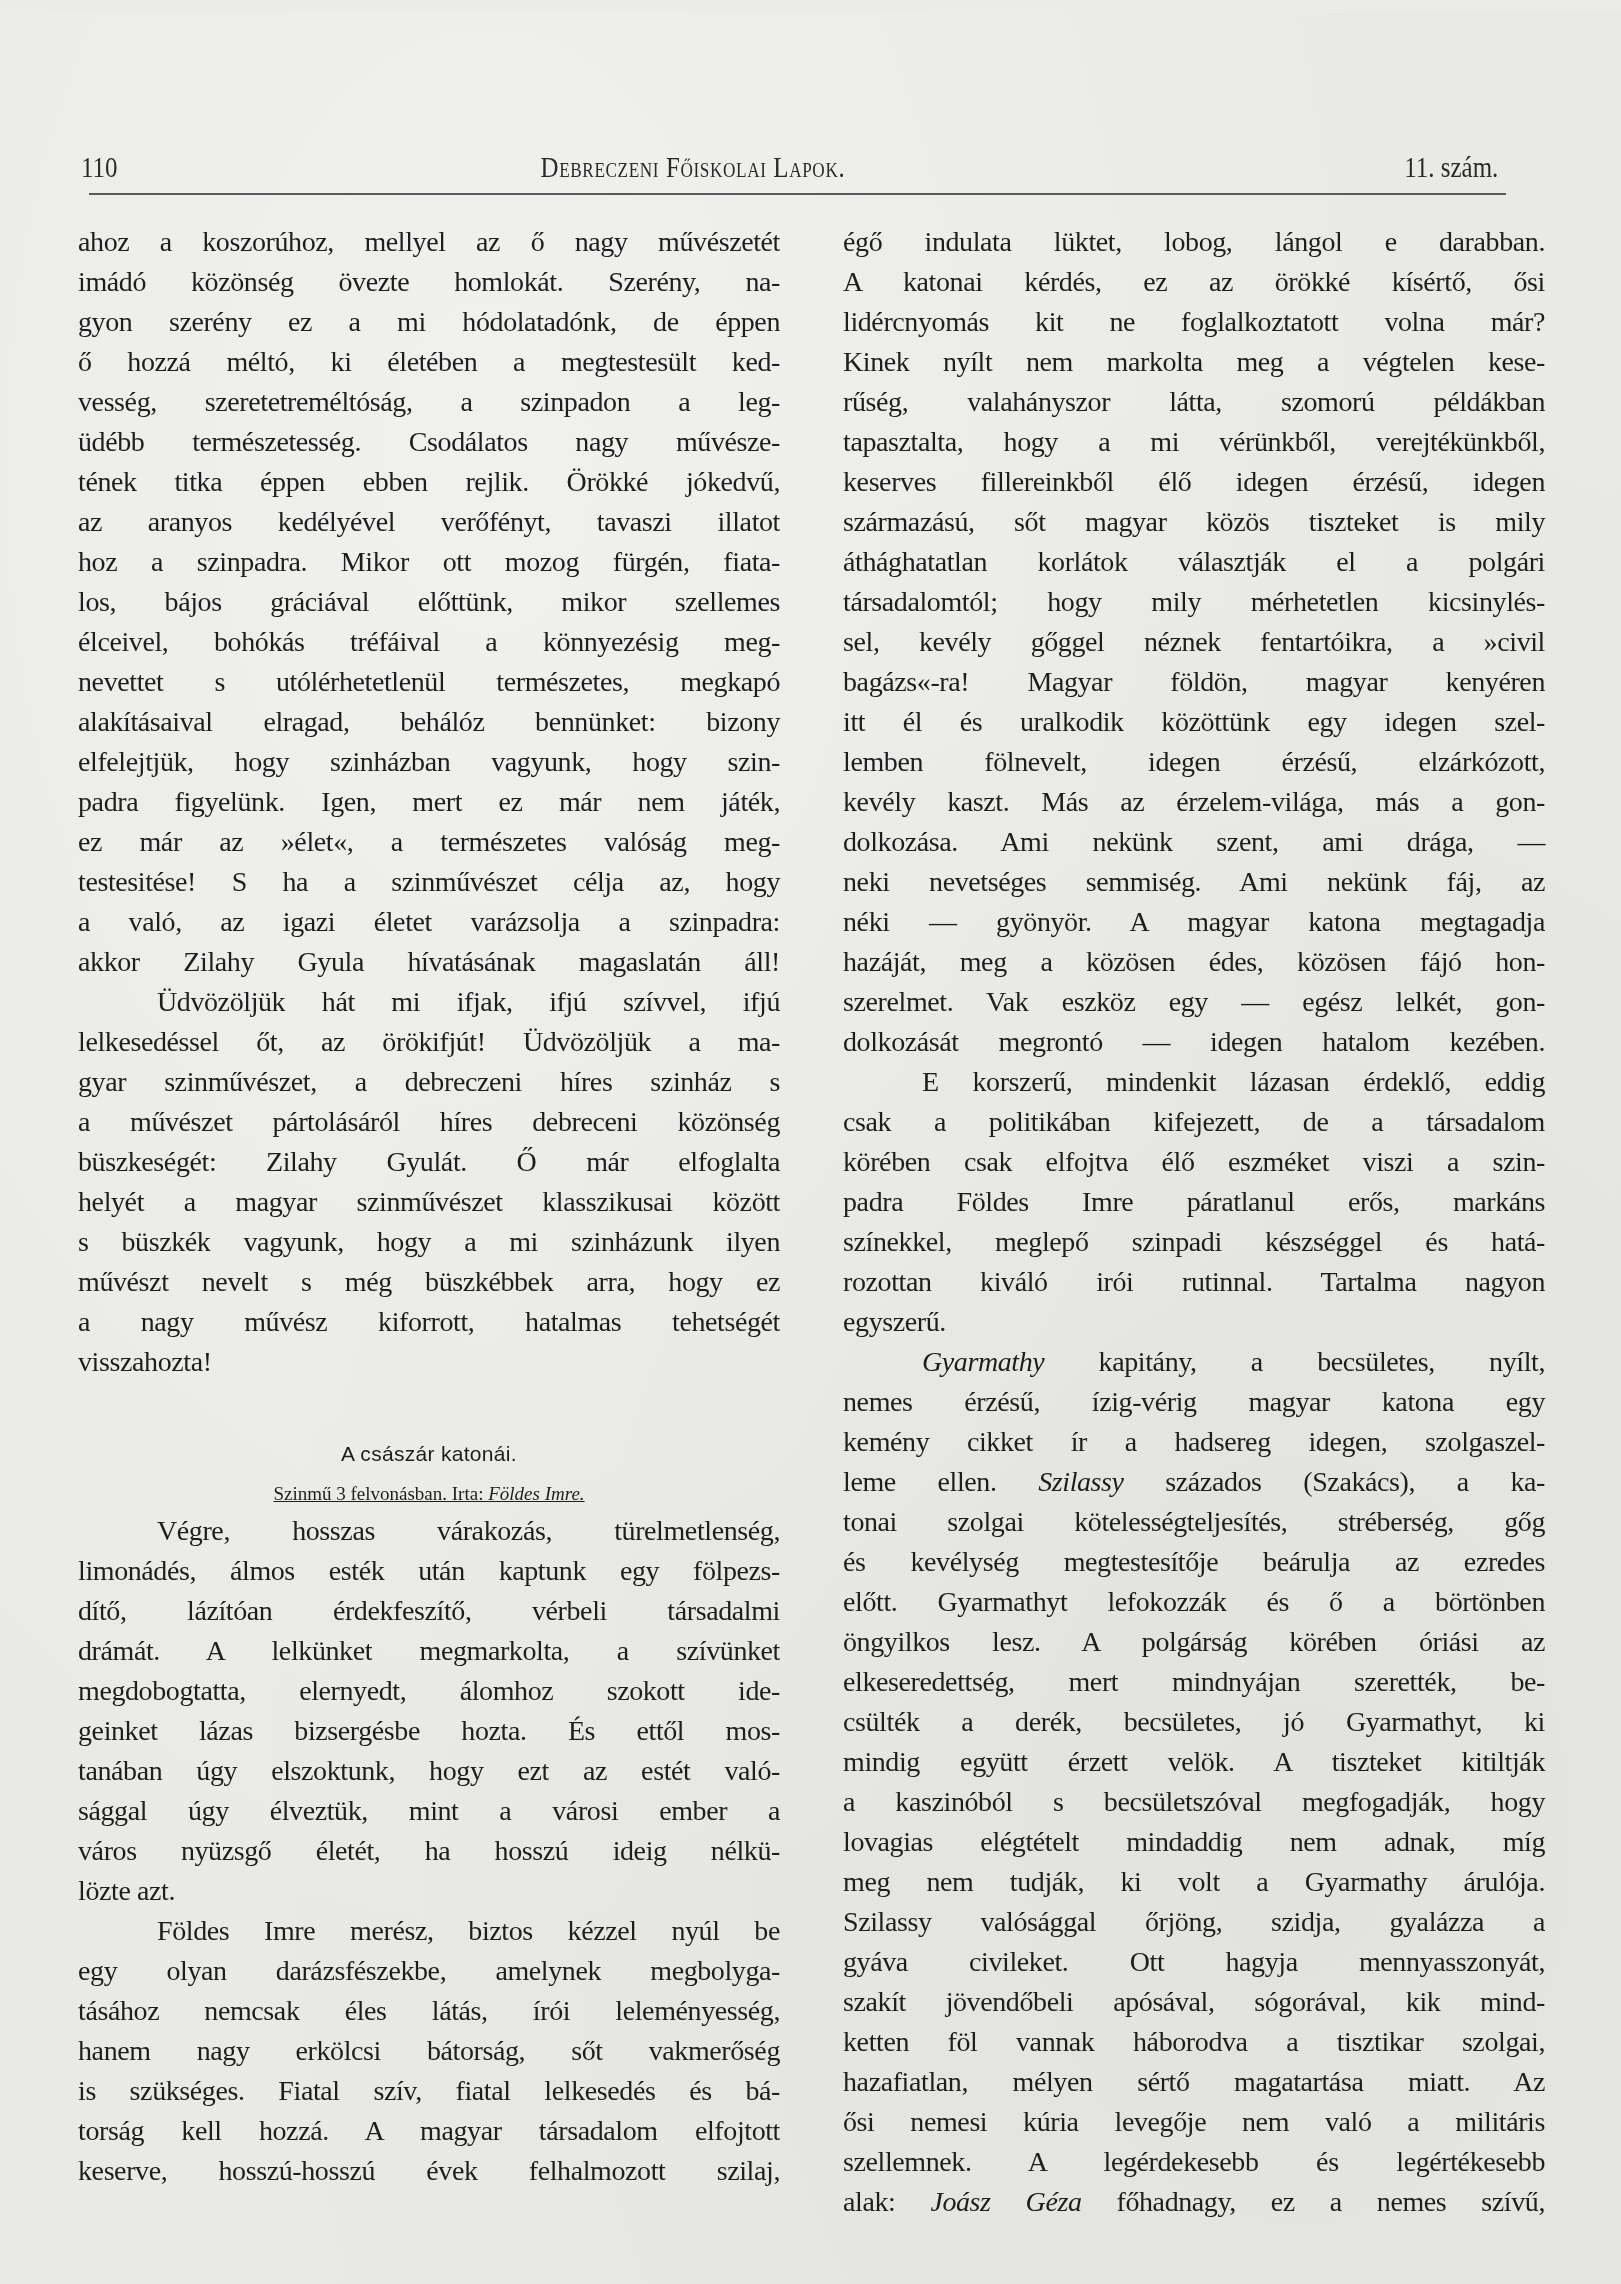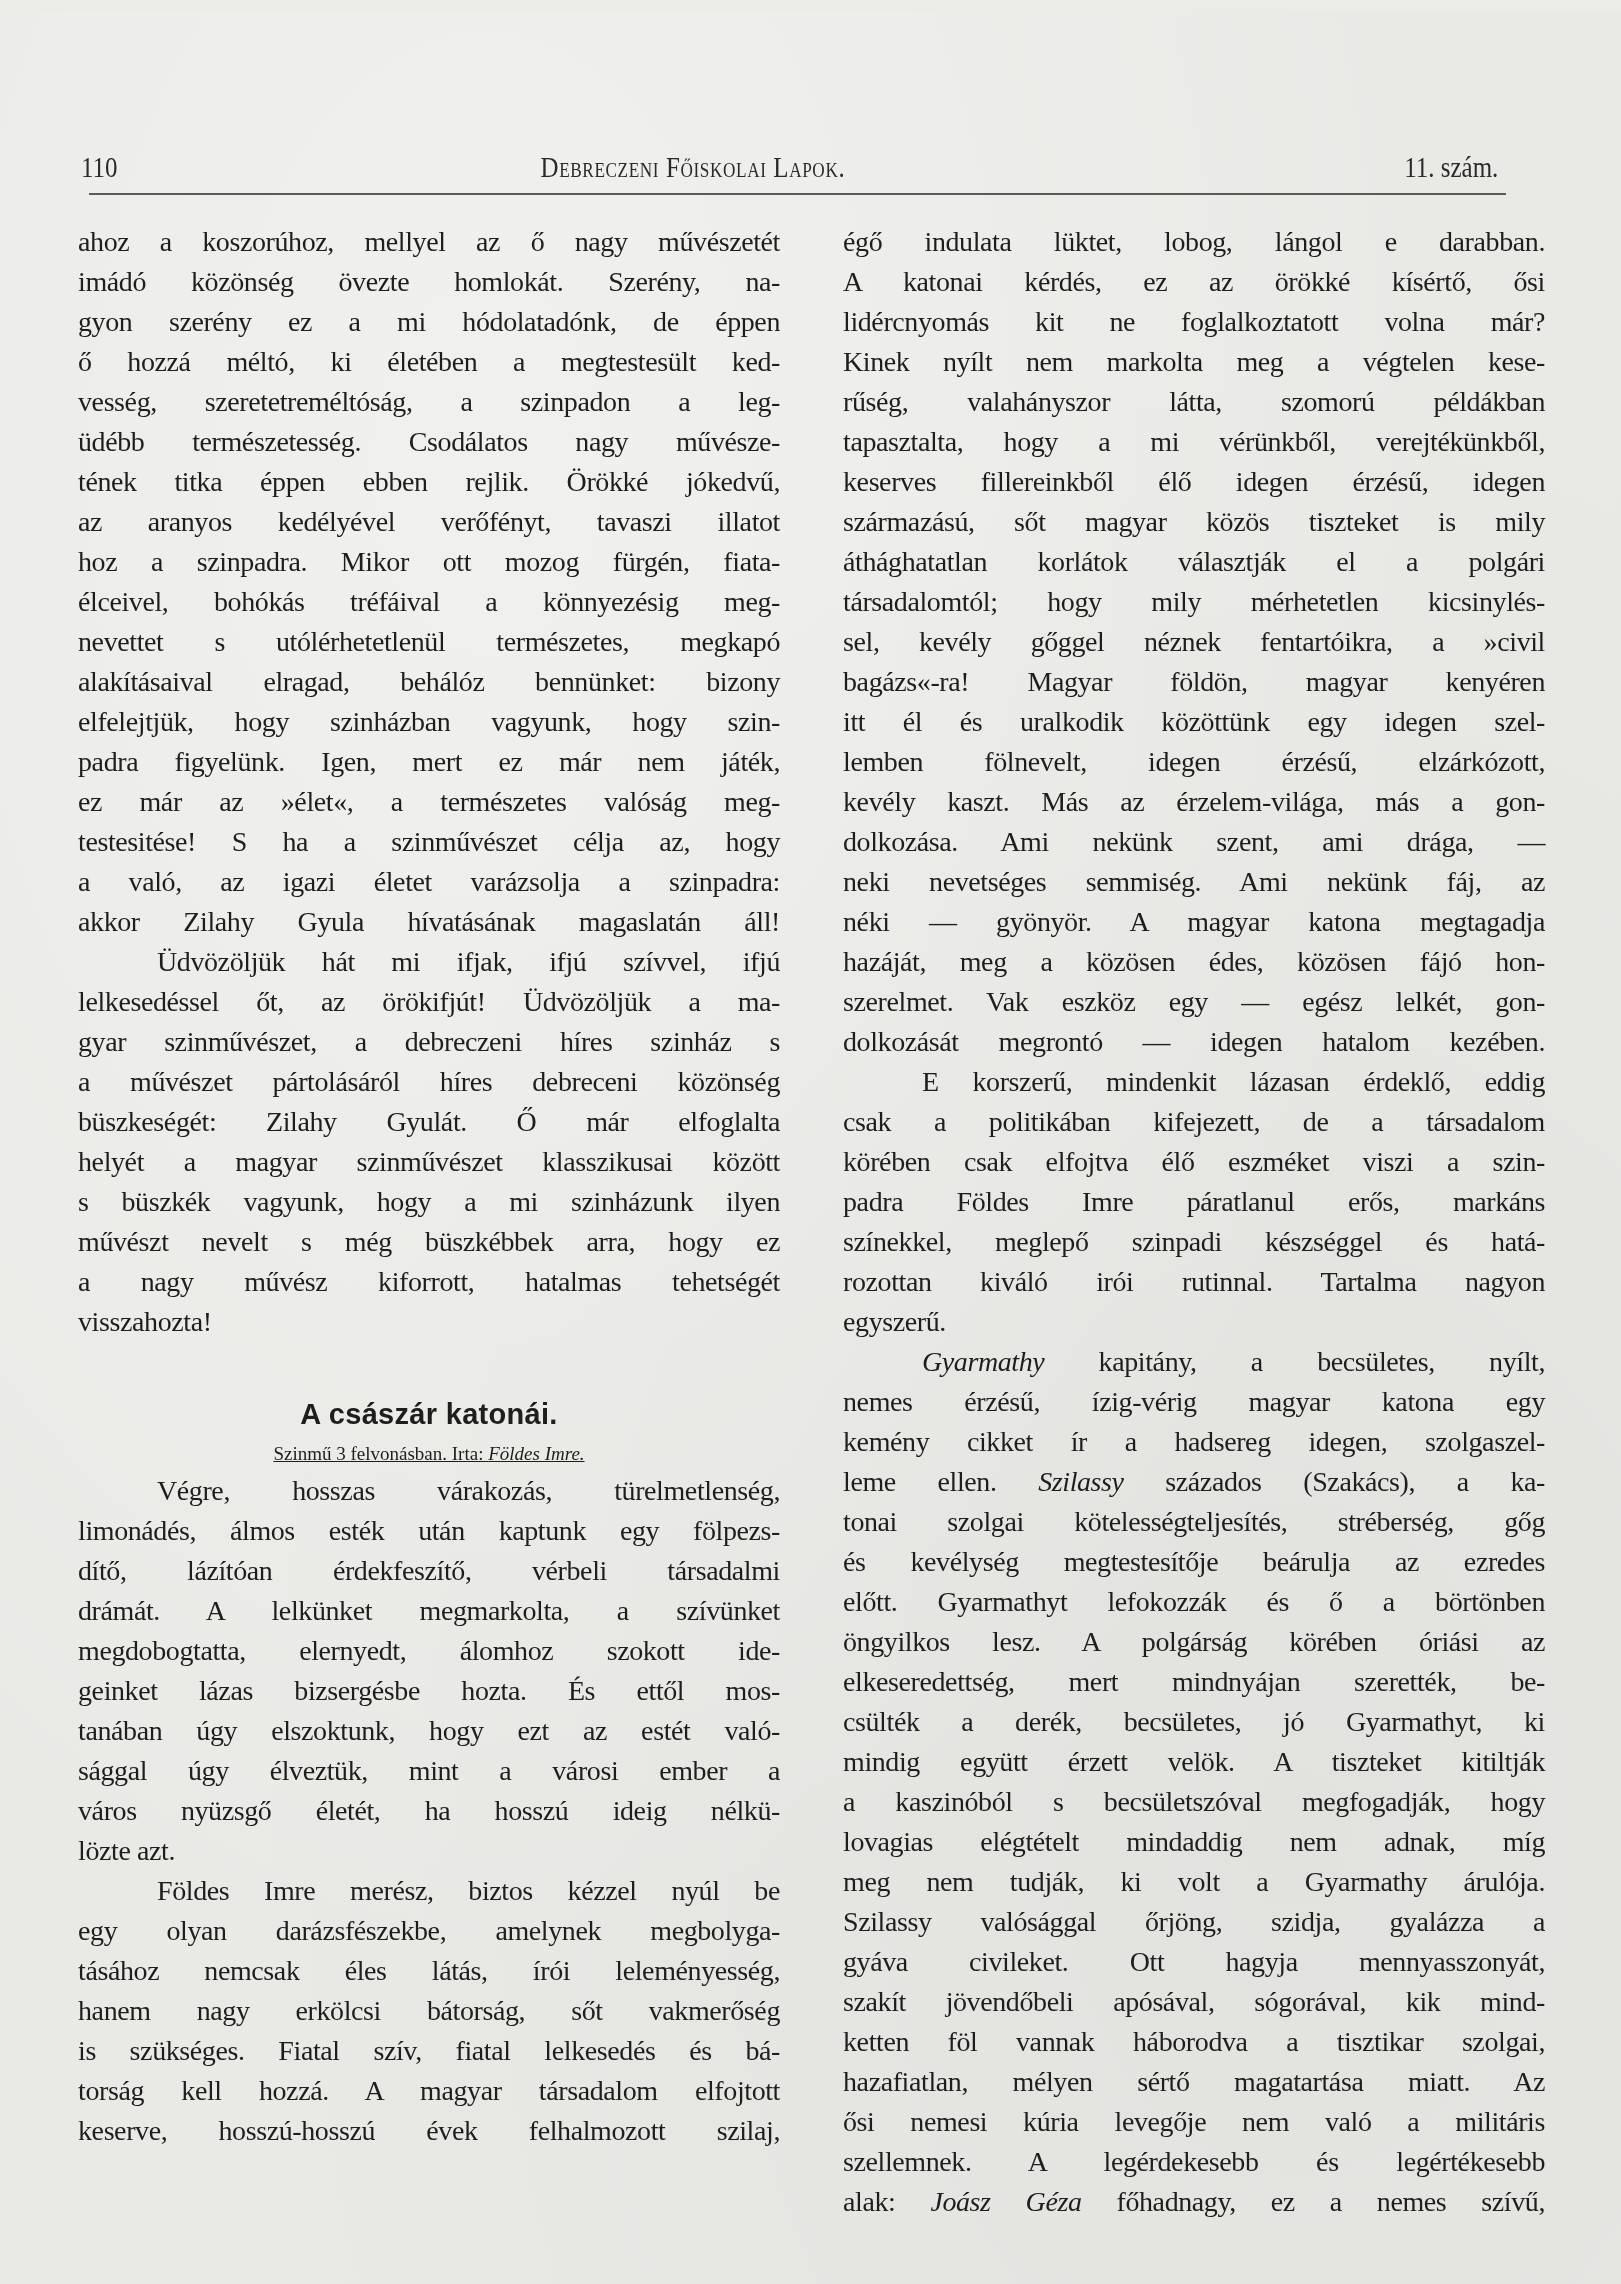--- a/index.html
+++ b/index.html
@@ -39,22 +39,22 @@
   .ln {
     display: block; height: 40px; white-space: nowrap; overflow: visible;
     text-align: justify; text-align-last: justify;
     letter-spacing: -0.4px;
   }
   .ln.last { text-align-last: left; }
   .ln.indent { padding-left: 79px; }
   .it { font-style: italic; }
   .heading {
     display: block; text-align: center; text-align-last: center;
-    font-family: "Liberation Sans", "DejaVu Sans", sans-serif; font-weight: bold;
-    font-size: 29px; height: 46px; line-height: 46px; margin-top: 49px;
+    font-family: "Liberation Sans", "DejaVu Sans", sans-serif; font-weight: normal;
+    font-size: 21px; height: 46px; line-height: 46px; margin-top: 49px;
     letter-spacing: 0.3px;
   }
   .subheading {
     display: block; text-align: center; text-align-last: center;
     font-size: 19px; height: 34px; line-height: 34px; text-decoration: underline;
   }
   .subheading .it { font-style: italic; }
 </style>
 </head>
 <body>
@@ -72,20 +72,21 @@
     <div id="lp1">
         <span class="ln">ahoz a koszorúhoz, mellyel az ő nagy művészetét</span>
         <span class="ln">imádó közönség övezte homlokát. Szerény, na-</span>
         <span class="ln">gyon szerény ez a mi hódolatadónk, de éppen</span>
         <span class="ln">ő hozzá méltó, ki életében a megtestesült ked-</span>
         <span class="ln">vesség, szeretetreméltóság, a szinpadon a leg-</span>
         <span class="ln">üdébb természetesség. Csodálatos nagy művésze-</span>
         <span class="ln">tének titka éppen ebben rejlik. Örökké jókedvű,</span>
         <span class="ln">az aranyos kedélyével verőfényt, tavaszi illatot</span>
         <span class="ln">hoz a szinpadra. Mikor ott mozog fürgén, fiata-</span>
+        <span class="ln">los, bájos gráciával előttünk, mikor szellemes</span>
         <span class="ln">élceivel, bohókás tréfáival a könnyezésig meg-</span>
         <span class="ln">nevettet s utólérhetetlenül természetes, megkapó</span>
         <span class="ln">alakításaival elragad, behálóz bennünket: bizony</span>
         <span class="ln">elfelejtjük, hogy szinházban vagyunk, hogy szin-</span>
         <span class="ln">padra figyelünk. Igen, mert ez már nem játék,</span>
         <span class="ln">ez már az »élet«, a természetes valóság meg-</span>
         <span class="ln">testesitése! S ha a szinművészet célja az, hogy</span>
         <span class="ln">a való, az igazi életet varázsolja a szinpadra:</span>
         <span class="ln">akkor Zilahy Gyula hívatásának magaslatán áll!</span>
       </div>

